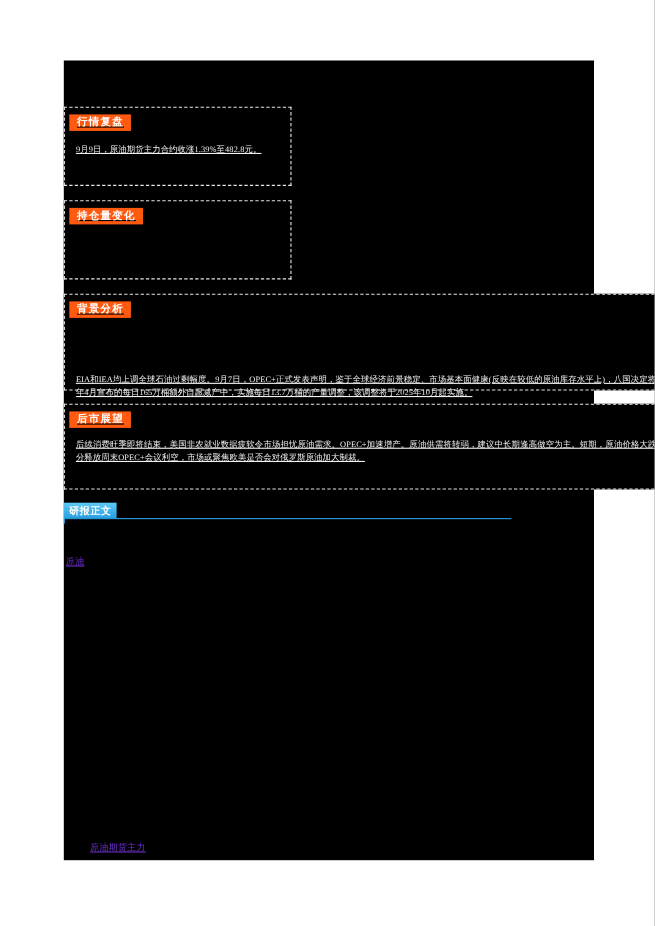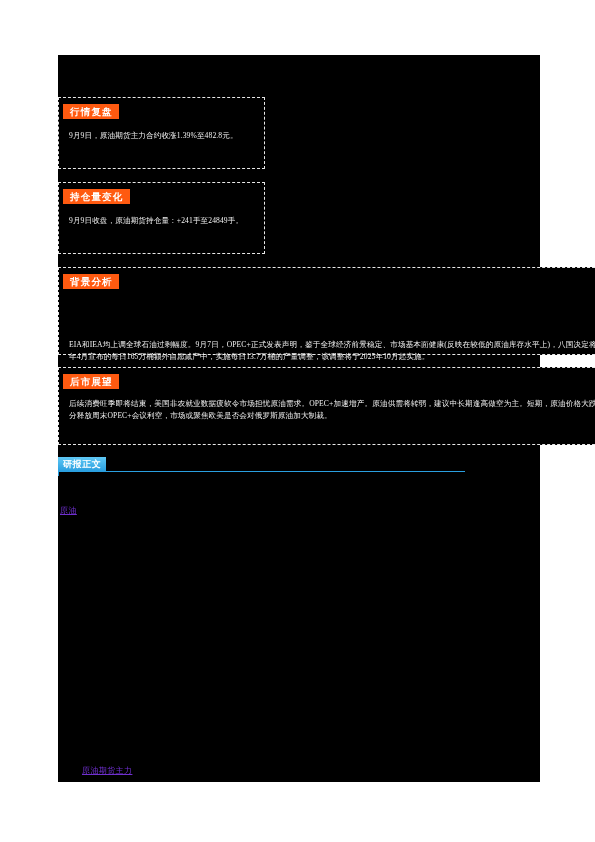--- a/index.html
+++ b/index.html
@@ -51,20 +51,21 @@
   .card-4 { top: 312px; height: 78px; }
 
   
   .tag-wrap {
     position: absolute;
     left: 4px;
     top: 6px;
     height: 15px;
     display: flex;
     align-items: flex-start;
+    text-decoration: underline;
   }
   .tag {
     background: #ff5a10;
     color: #ffffff;
     font-family: "Liberation Sans", "DejaVu Sans", sans-serif;
     font-size: 9.5px;
     font-weight: bold;
     line-height: 15px;
     padding: 0 6px 0 7px;
     letter-spacing: 1.2px;
@@ -86,20 +87,21 @@
   .card-text {
     position: absolute;
     left: 10px;
     right: 9px;
     color: #f2f2f2;
     font-family: "Liberation Serif", "DejaVu Serif", serif;
     font-size: 7.6px;
     line-height: 11.6px;
     text-align: justify;
     letter-spacing: 0.1px;
+    text-decoration: underline;
   }
   .card-1 .card-text { top: 32px; }
   .card-2 .card-text { top: 32px; }
   .card-3 .card-text { top: 31px; margin-top: 40px; }
   .card-4 .card-text { top: 30px; }
 
   
   .section-head {
     position: absolute;
     left: 0px;
@@ -166,21 +168,20 @@
         <div class="tag-tail"></div>
       </div>
       <div class="card-text">9月9日，原油期货主力合约收涨1.39%至482.8元。</div>
     </div>
 
     <div class="card card-narrow card-2">
       <div class="tag-wrap">
         <div class="tag">持仓量变化</div>
         <div class="tag-tail"></div>
       </div>
-      <div class="card-text">9月9日收盘，原油期货持仓量：+241手至24849手。</div>
     </div>
 
     <div class="card card-wide card-3">
       <div class="tag-wrap">
         <div class="tag">背景分析</div>
         <div class="tag-tail"></div>
       </div>
       <div class="card-text">EIA和IEA均上调全球石油过剩幅度。9月7日，OPEC+正式发表声明，鉴于全球经济前景稳定、市场基本面健康(反映在较低的原油库存水平上)，八国决定将自2023年4月宣布的每日165万桶额外自愿减产中，实施每日13.7万桶的产量调整，该调整将于2025年10月起实施。</div>
     </div>
 

